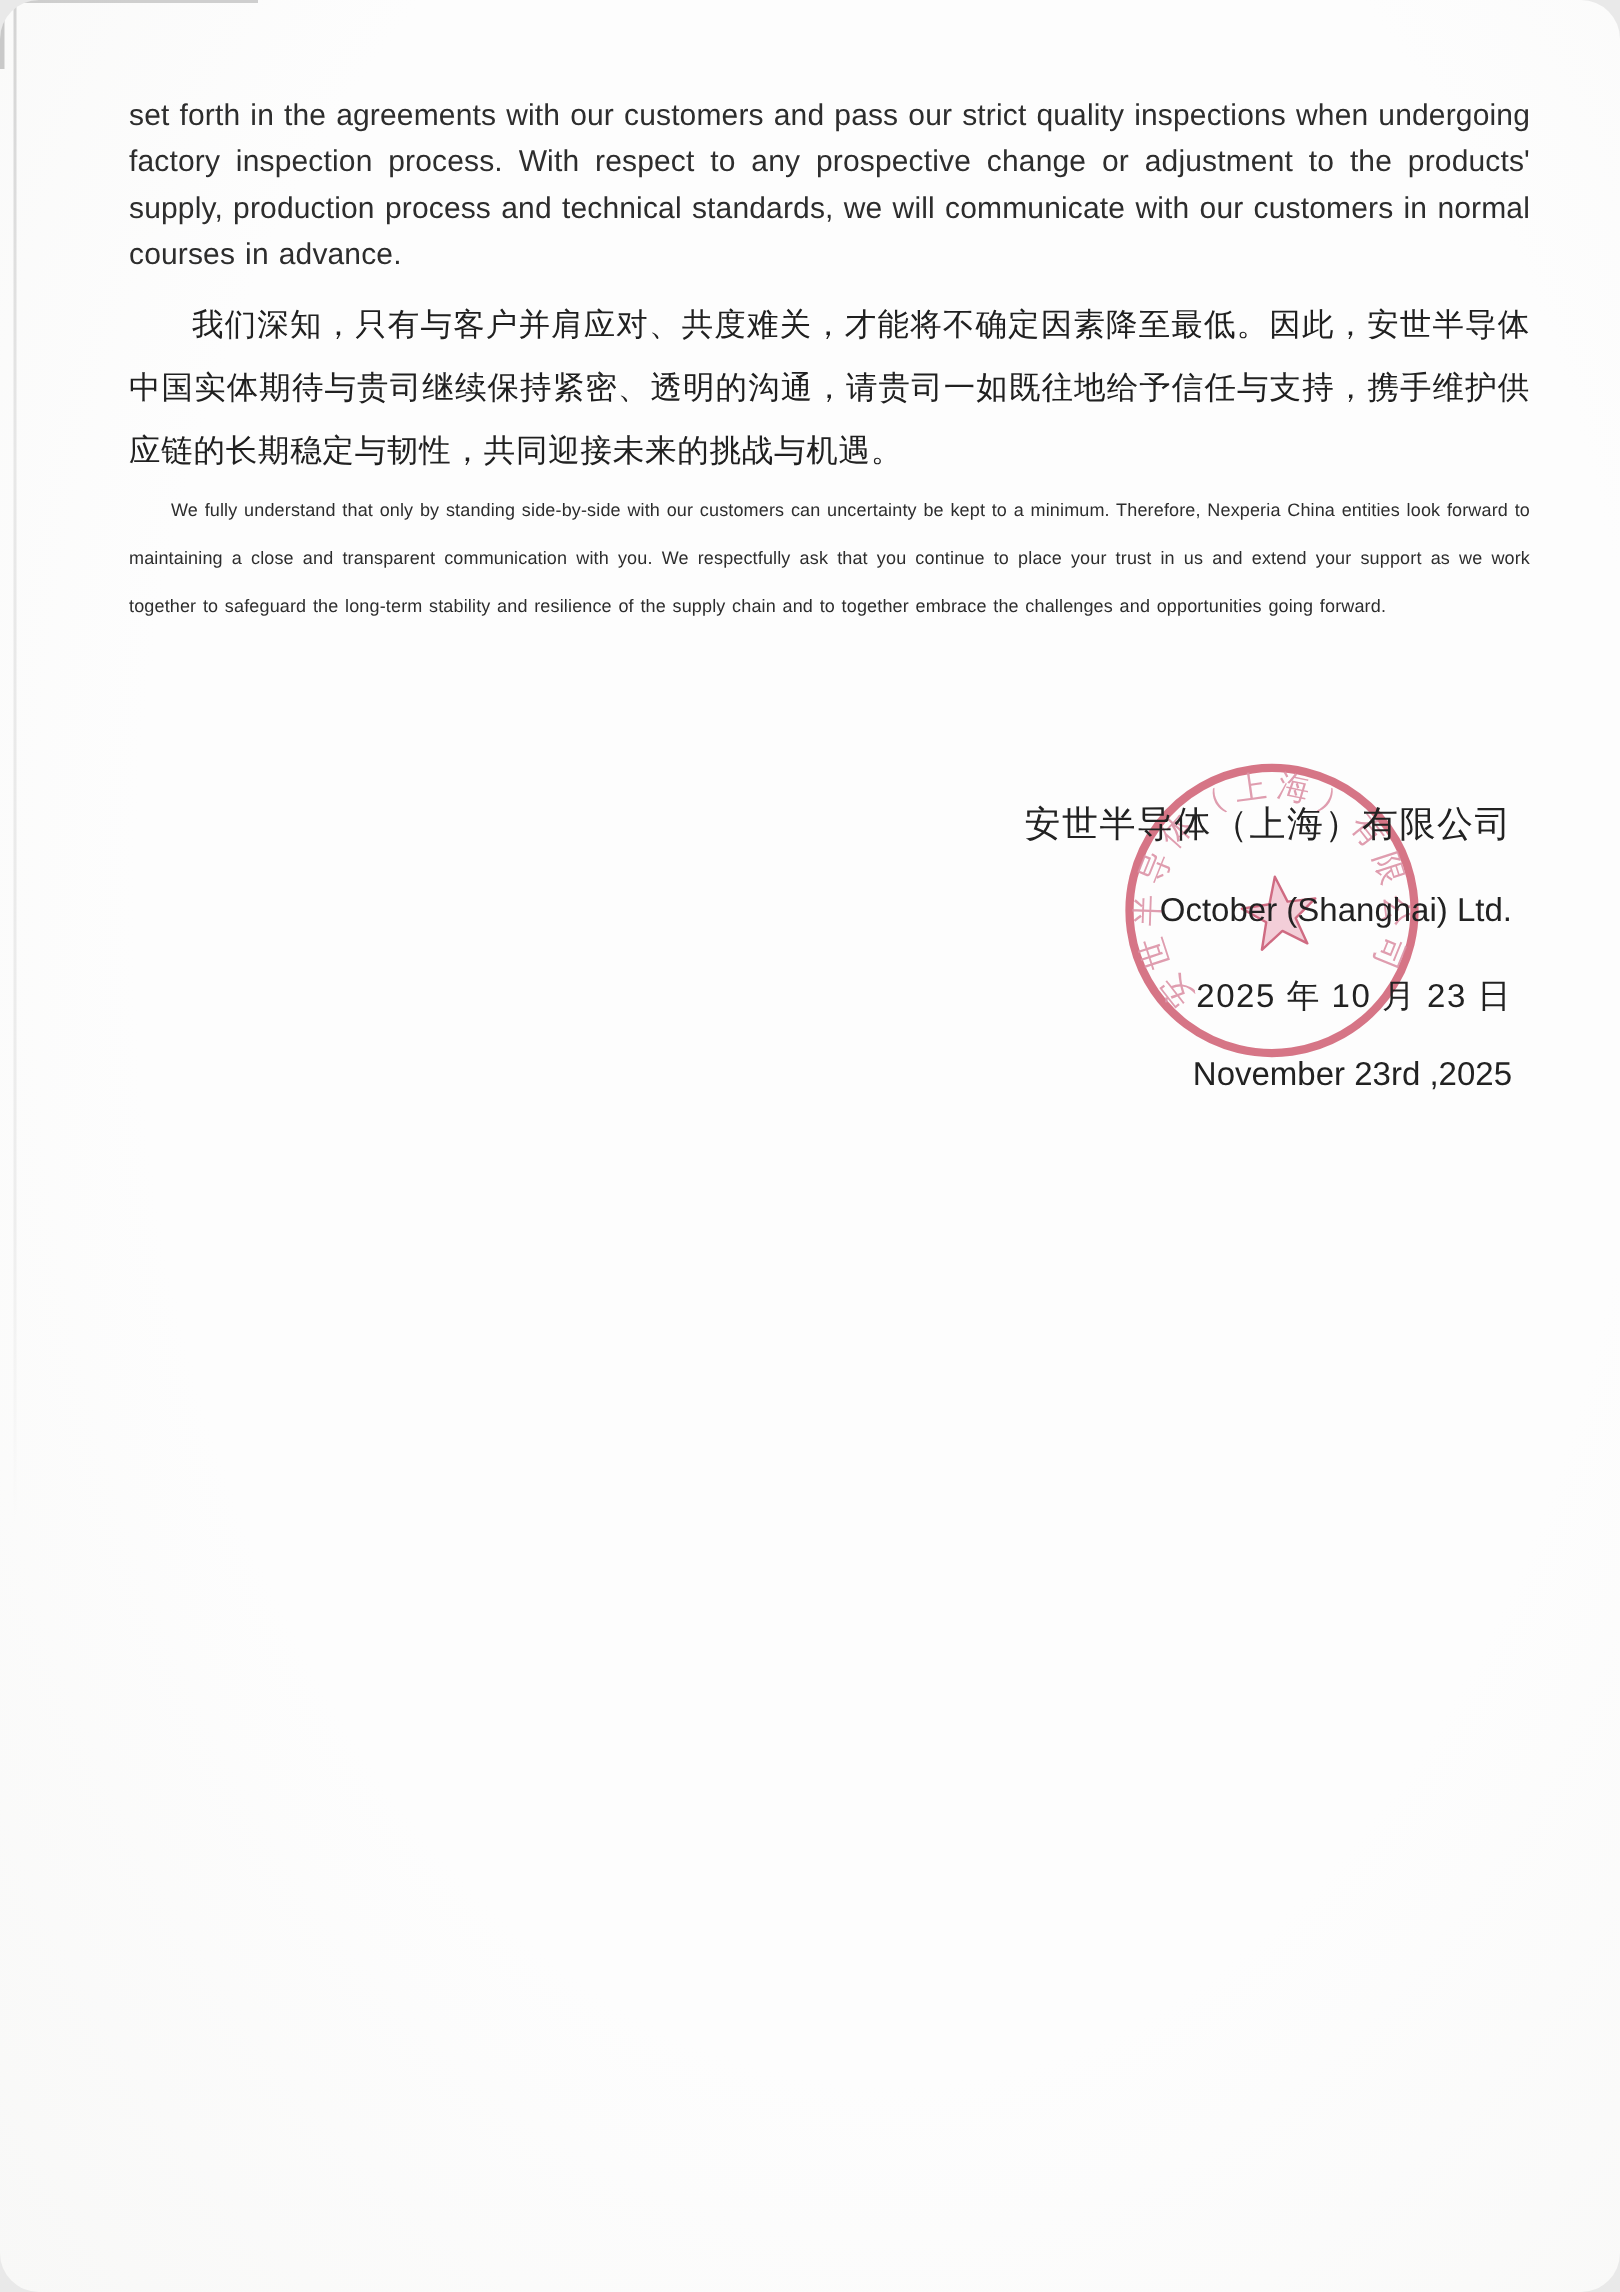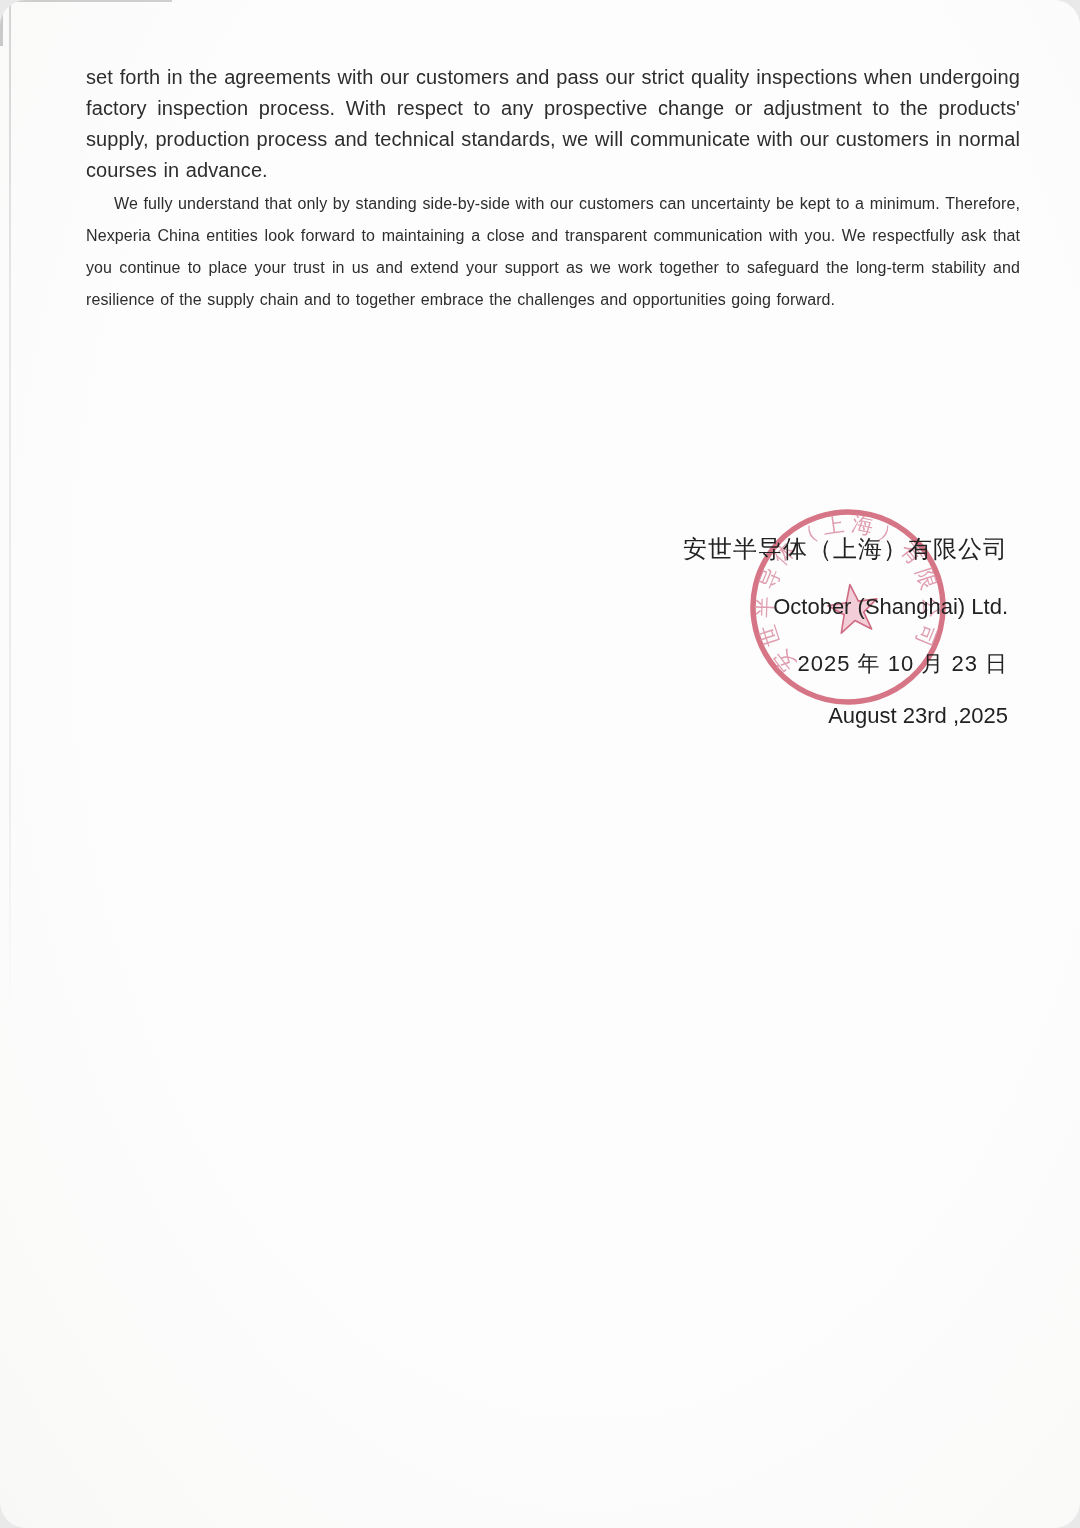--- a/index.html
+++ b/index.html
@@ -36,21 +36,21 @@
     word-spacing:1px;color:#2d2d2d;
   }
   .p-zh{
     margin-top:10px !important;
     font-size:21px;line-height:42px;
     font-weight:500;color:#202020;
     text-indent:2em;letter-spacing:0.5px;
   }
   .p-en2{
     margin-top:2px !important;
-    font-size:16px;line-height:32px;letter-spacing:0.1px;
+    font-size:12px;line-height:32px;letter-spacing:0.1px;
     word-spacing:1px;color:#2d2d2d;
     text-indent:28px;
   }
   .stamp{
     position:absolute;left:738px;top:497px;width:220px;height:220px;
     z-index:1;
   }
   .sig{
     position:absolute;right:72px;z-index:2;white-space:nowrap;color:#222;
   }
@@ -68,34 +68,35 @@
 <body>
 
 <div class="page">
 
   <div class="edge-line"></div>
   <div class="edge-top"></div>
   <div class="edge-corner"></div>
 
   <div class="content">
     <p class="p-en1">set forth in the agreements with our customers and pass our strict quality inspections when undergoing factory inspection process. With respect to any prospective change or adjustment to the products' supply, production process and technical standards, we will communicate with our customers in normal courses in advance.</p>
+    <p class="p-zh">我们深知，只有与客户并肩应对、共度难关，才能将不确定因素降至最低。因此，安世半导体中国实体期待与贵司继续保持紧密、透明的沟通，请贵司一如既往地给予信任与支持，携手维护供应链的长期稳定与韧性，共同迎接未来的挑战与机遇。</p>
     <p class="p-en2">We fully understand that only by standing side-by-side with our customers can uncertainty be kept to a minimum. Therefore, Nexperia China entities look forward to maintaining a close and transparent communication with you. We respectfully ask that you continue to place your trust in us and extend your support as we work together to safeguard the long-term stability and resilience of the supply chain and to together embrace the challenges and opportunities going forward.</p>
   </div>
 
   <div class="stamp">
     <svg width="220" height="220" viewBox="0 0 220 220">
       <g transform="rotate(-8 110 110)">
         <circle cx="110" cy="110" r="95" fill="none" stroke="#cc5268" stroke-width="5.5" opacity="0.8"></circle>
         <path id="sealArc" d="M 47.7 153.6 A 76 76 0 1 1 172.3 153.6" fill="none"></path>
         <text class="seal-arc-text" text-anchor="middle">
           <textPath href="#sealArc" startOffset="50%">安世半导体（上海）有限公司</textPath>
         </text>
         <polygon points="115,88 121.1,105.6 139.7,106 124.9,117.2 130.3,135 115,124.4 99.7,135 105.1,117.2 90.3,106 108.9,105.6" fill="rgba(233,160,180,0.5)" stroke="#cf6b82" stroke-width="1.6" stroke-linejoin="round"></polygon>
       </g>
     </svg>
   </div>
 
   <div class="sig sig-zh-company">安世半导体（上海）有限公司</div>
   <div class="sig sig-en-company">October (Shanghai) Ltd.</div>
   <div class="sig sig-zh-date">2025 年 10 月 23 日</div>
-  <div class="sig sig-en-date">August 23rd ,2025</div>
+  <div class="sig sig-en-date">November 23rd ,2025</div>
 
 </div>
 
 </body></html>

